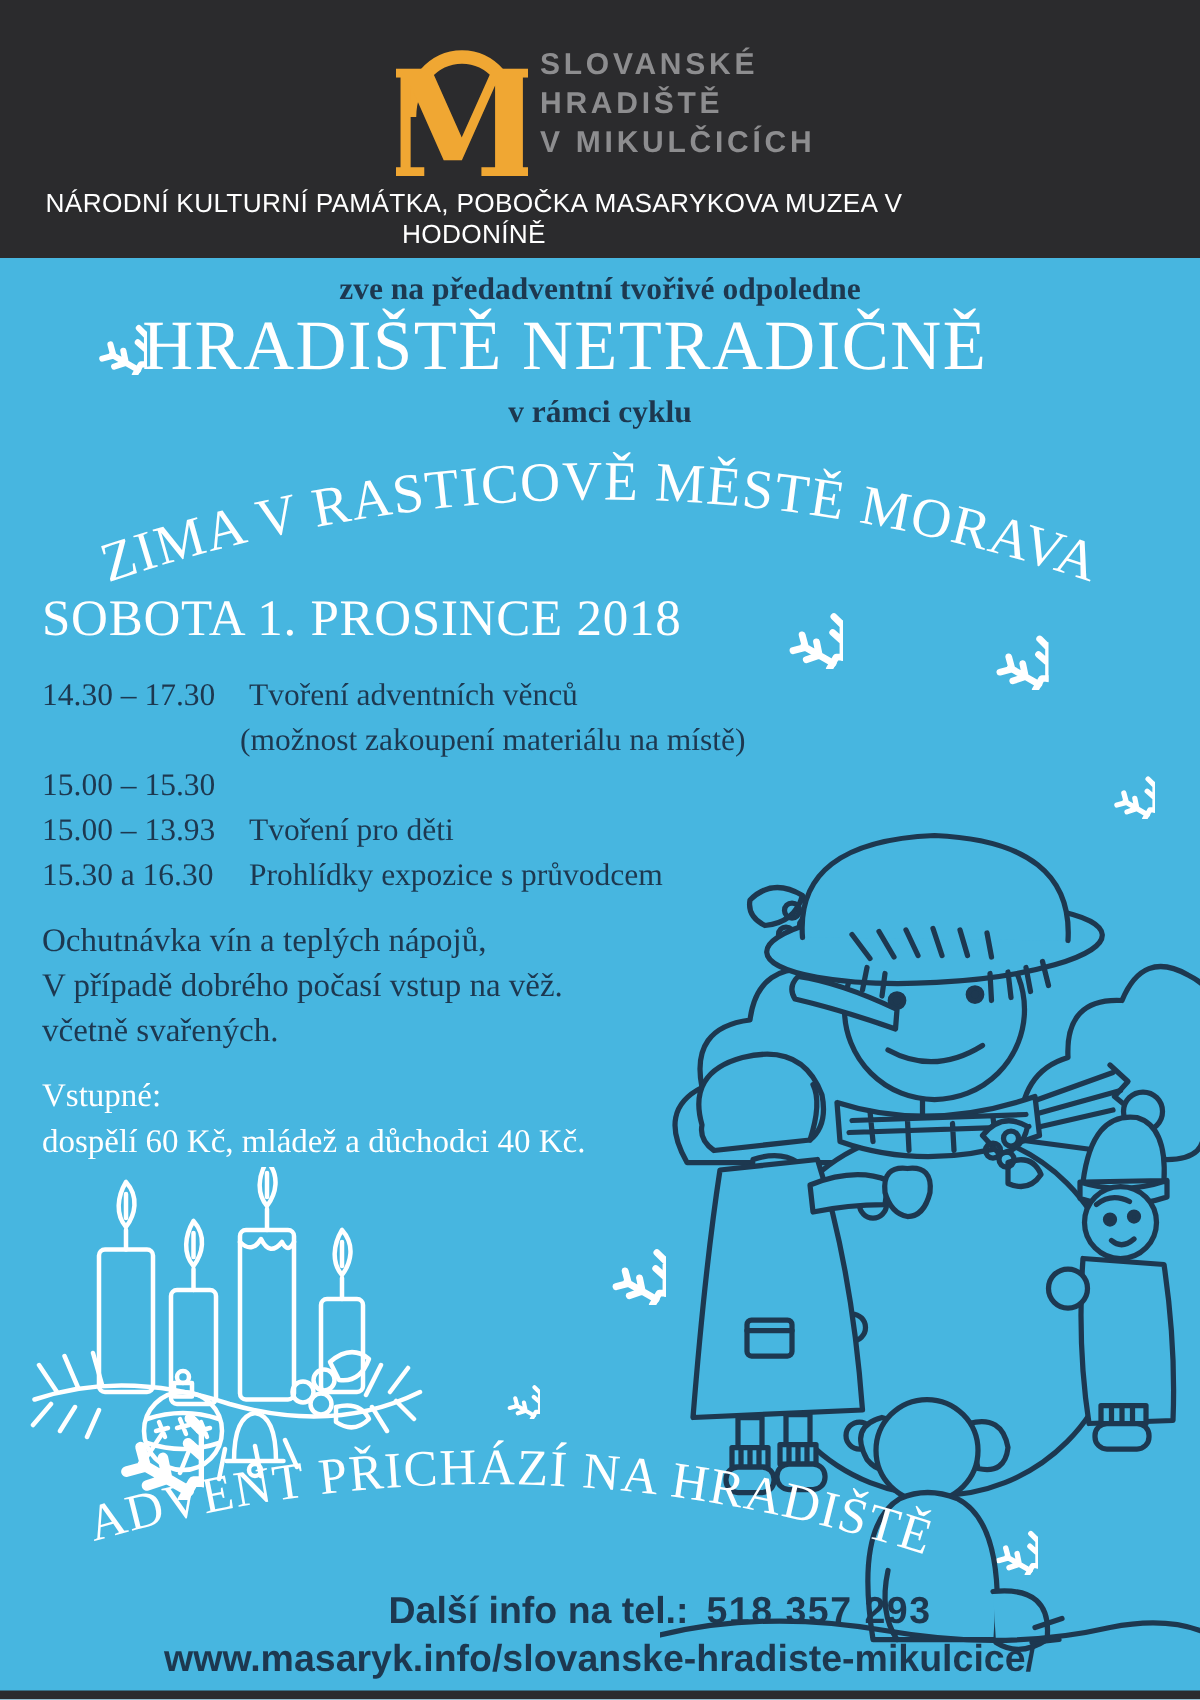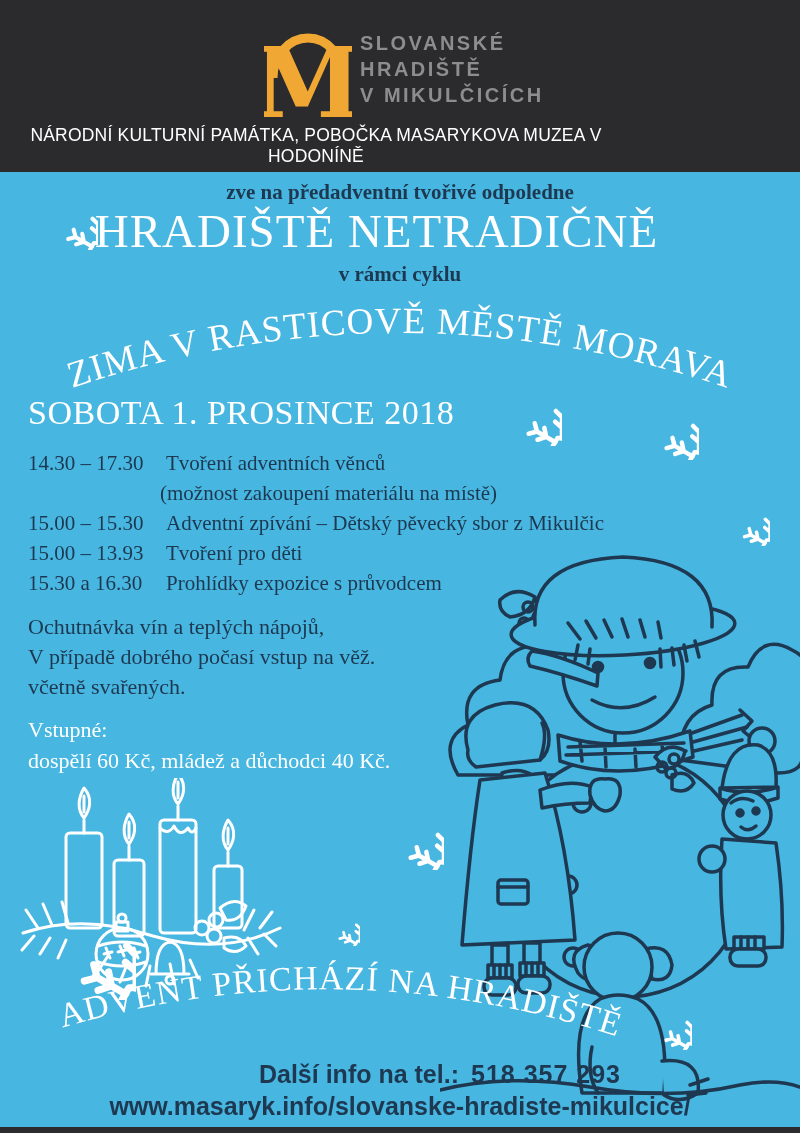--- a/index.html
+++ b/index.html
@@ -142,21 +142,20 @@
   <div class="event-date">SOBOTA 1. PROSINCE 2018</div>
 
   <div class="schedule">
     <div class="sched-row">
       <span class="sched-time">14.30 – 17.30</span>
       <span>Tvoření adventních věnců</span>
     </div>
     <div class="sched-note">(možnost zakoupení materiálu na místě)</div>
     <div class="sched-row">
       <span class="sched-time">15.00 – 15.30</span>
-      <span>Adventní zpívání – Dětský pěvecký sbor z Mikulčic</span>
     </div>
     <div class="sched-row">
       <span class="sched-time">15.00 – 13.93</span>
       <span>Tvoření pro děti</span>
     </div>
     <div class="sched-row">
       <span class="sched-time">15.30 a 16.30</span>
       <span>Prohlídky expozice s průvodcem</span>
     </div>
   </div>

